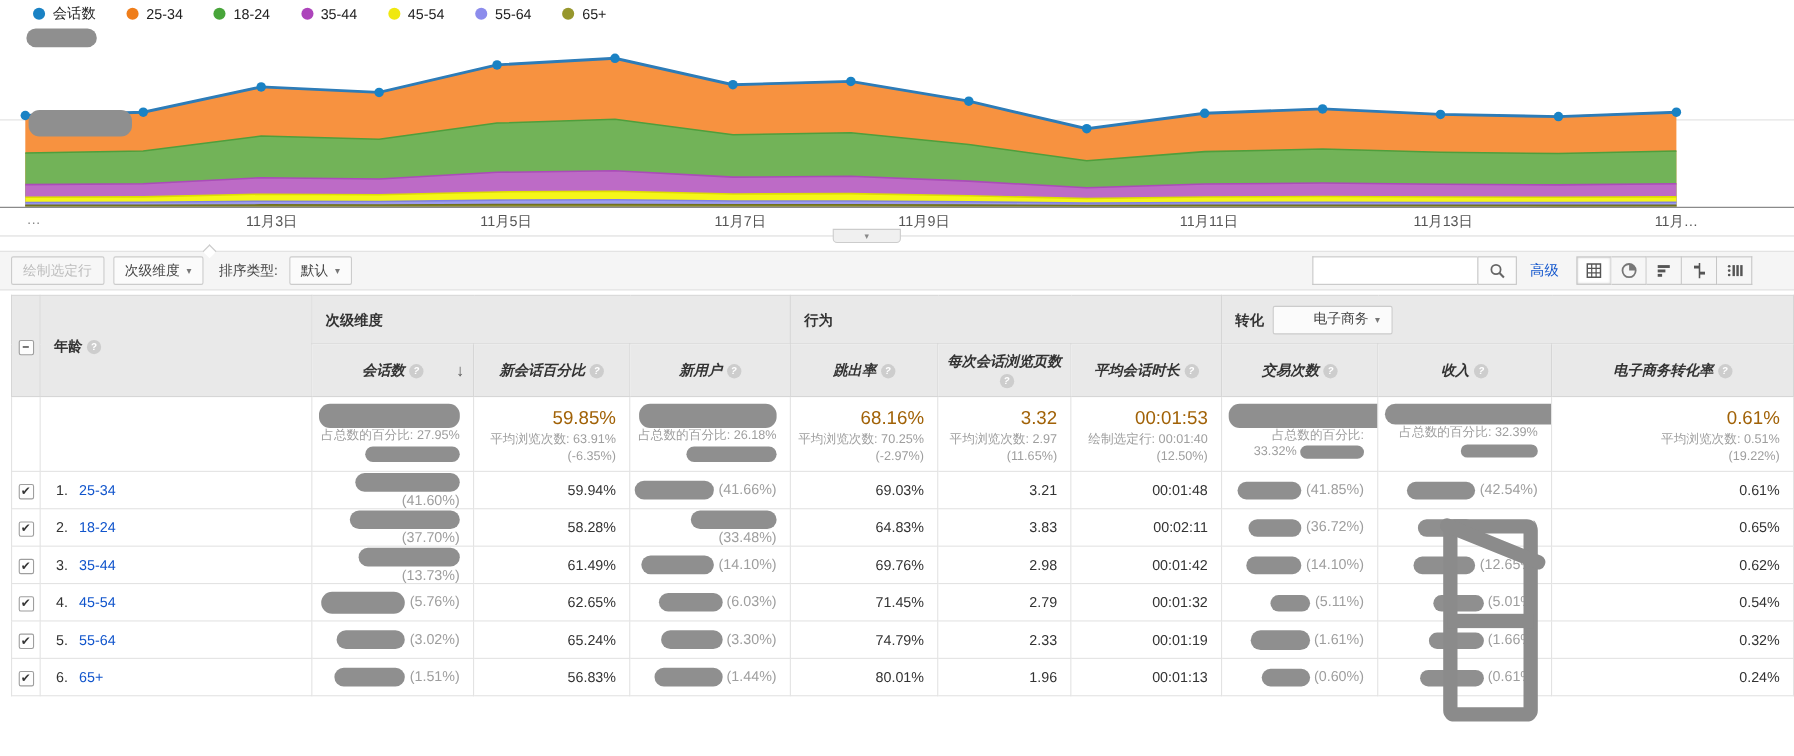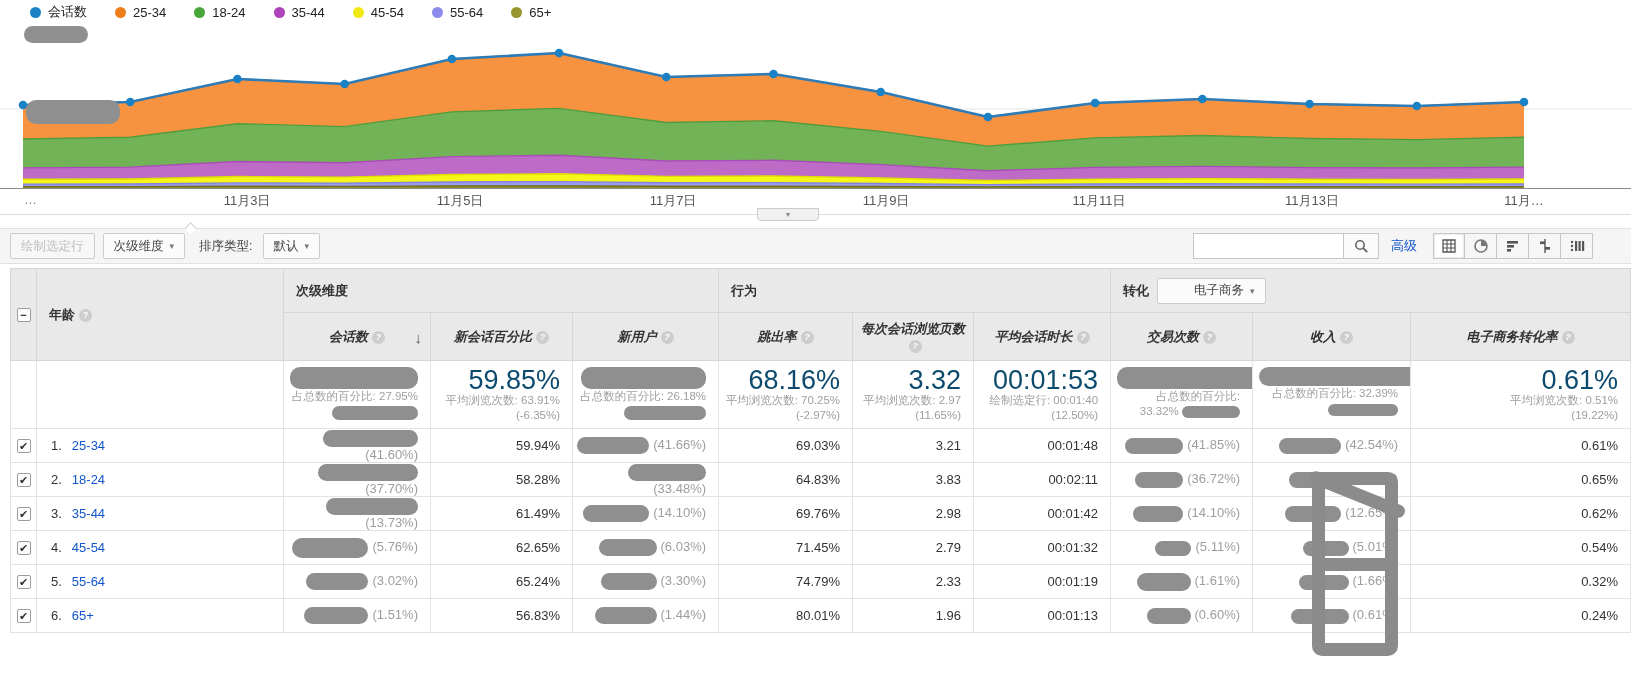--- a/index.html
+++ b/index.html
@@ -60,21 +60,21 @@
   .col-row th { height:48px; text-align:center; position:relative; padding:2px 6px;font-style:italic; }
   .help { width:13px; height:13px; border-radius:50%; background:#cdcdcd; color:#fff; font-size:9px; font-weight:bold;
     line-height:13px; text-align:center; display:inline-block; margin-left:4px; vertical-align:1px; }
   .sort-arrow { position:absolute; right:8px; top:50%; transform:translateY(-50%); color:#555; font-size:15px; }
   .minus-box, .cbx { width:14px; height:14px; border:1px solid #9e9e9e; border-radius:2px; background:#fdfdfd;
     display:inline-block; text-align:center; line-height:12px; font-size:11px; color:#333; cursor:pointer; }
   .ecom-btn { margin-left:8px; font-weight:normal;padding-left:36px; }
   .conv-cell { display:flex; align-items:center; padding-left:12px; }
 
   .sum-row td { height:68px; vertical-align:top; text-align:right; padding:6px 12px 4px 6px; background:#fff; }
-  .big { font-size:27px; color:#0c4a6e; line-height:26px; }
+  .big { font-size:17px; color:#a16207; line-height:26px; }
   .sub { font-size:11.5px; color:#9e9e9e; line-height:15px; }
 
   tbody.data td { height:34px; text-align:right; padding-right:12px; color:#333; background:#fff; }
   td.cb-cell, th.cb-cell { text-align:center !important; padding:0 !important; }
   td.age-cell { text-align:left !important; padding-left:14px; }
   .rownum { color:#333; margin-right:10px; }
   .age-link { color:#1155cc; text-decoration:none; cursor:pointer; }
   .share { color:#9e9e9e; margin-left:4px; }
 
   
@@ -153,21 +153,21 @@
         <circle cx="1524" cy="78" r="4.3" fill="#1a82c4"></circle>
       </svg>
     <div class="blob abs" style="left:24px; top:2px; width:64px; height:17px;"></div>
     <div class="blob abs" style="left:26px; top:76px; width:94px; height:24px;"></div>
   </div>
   <div class="xaxis">
     <span class="first" style="left:24px">…</span>
     <span style="left:247px">11月3日</span>
     <span style="left:460px">11月5日</span>
     <span style="left:673px">11月7日</span>
-    <span style="left:886px">11月9日</span>
+    <span style="left:840px">11月9日</span>
     <span style="left:1099px">11月11日</span>
     <span style="left:1312px">11月13日</span>
     <span style="left:1524px">11月…</span>
   </div>
   <div class="divider">
     <div class="collapse-tab"><span>▾</span></div>
   </div>
 
 
   <div class="toolbar">

